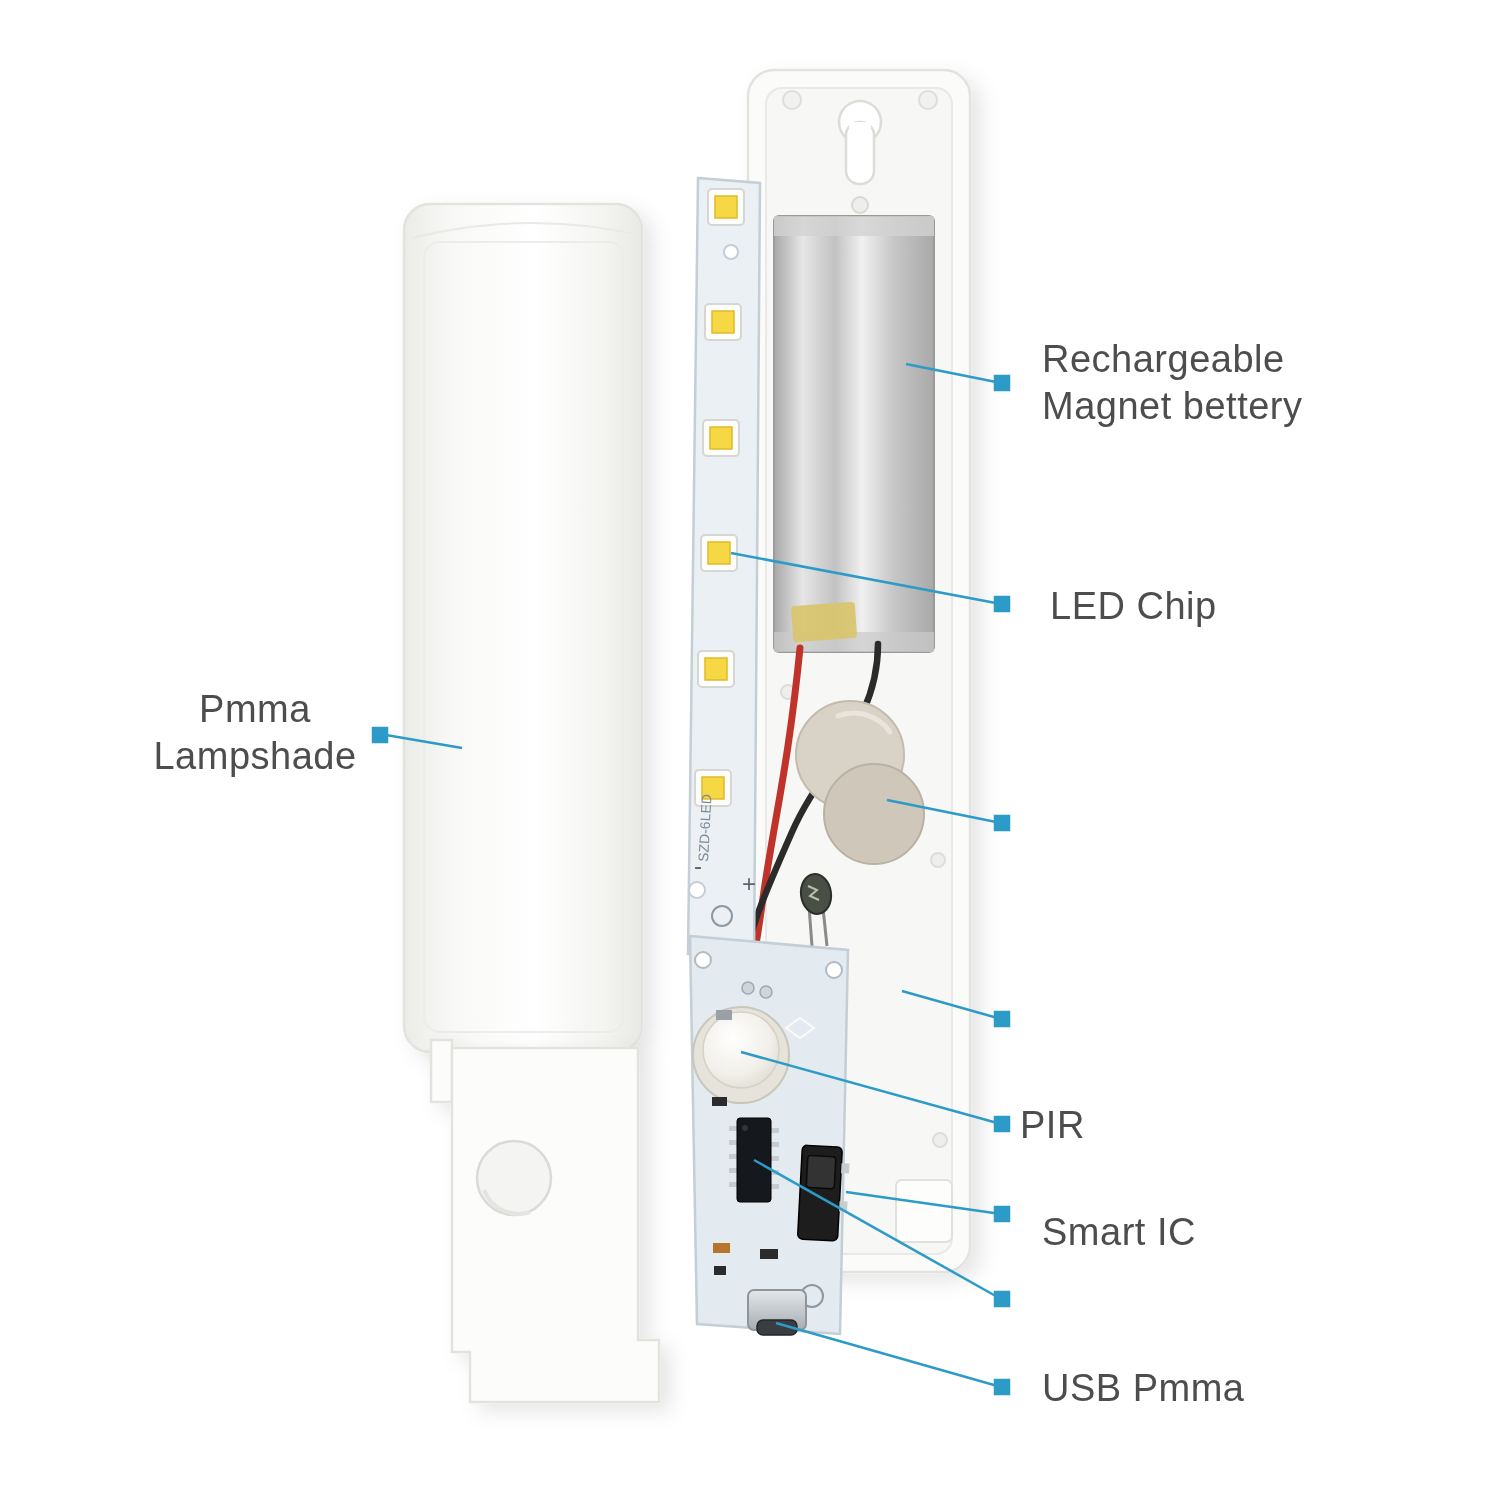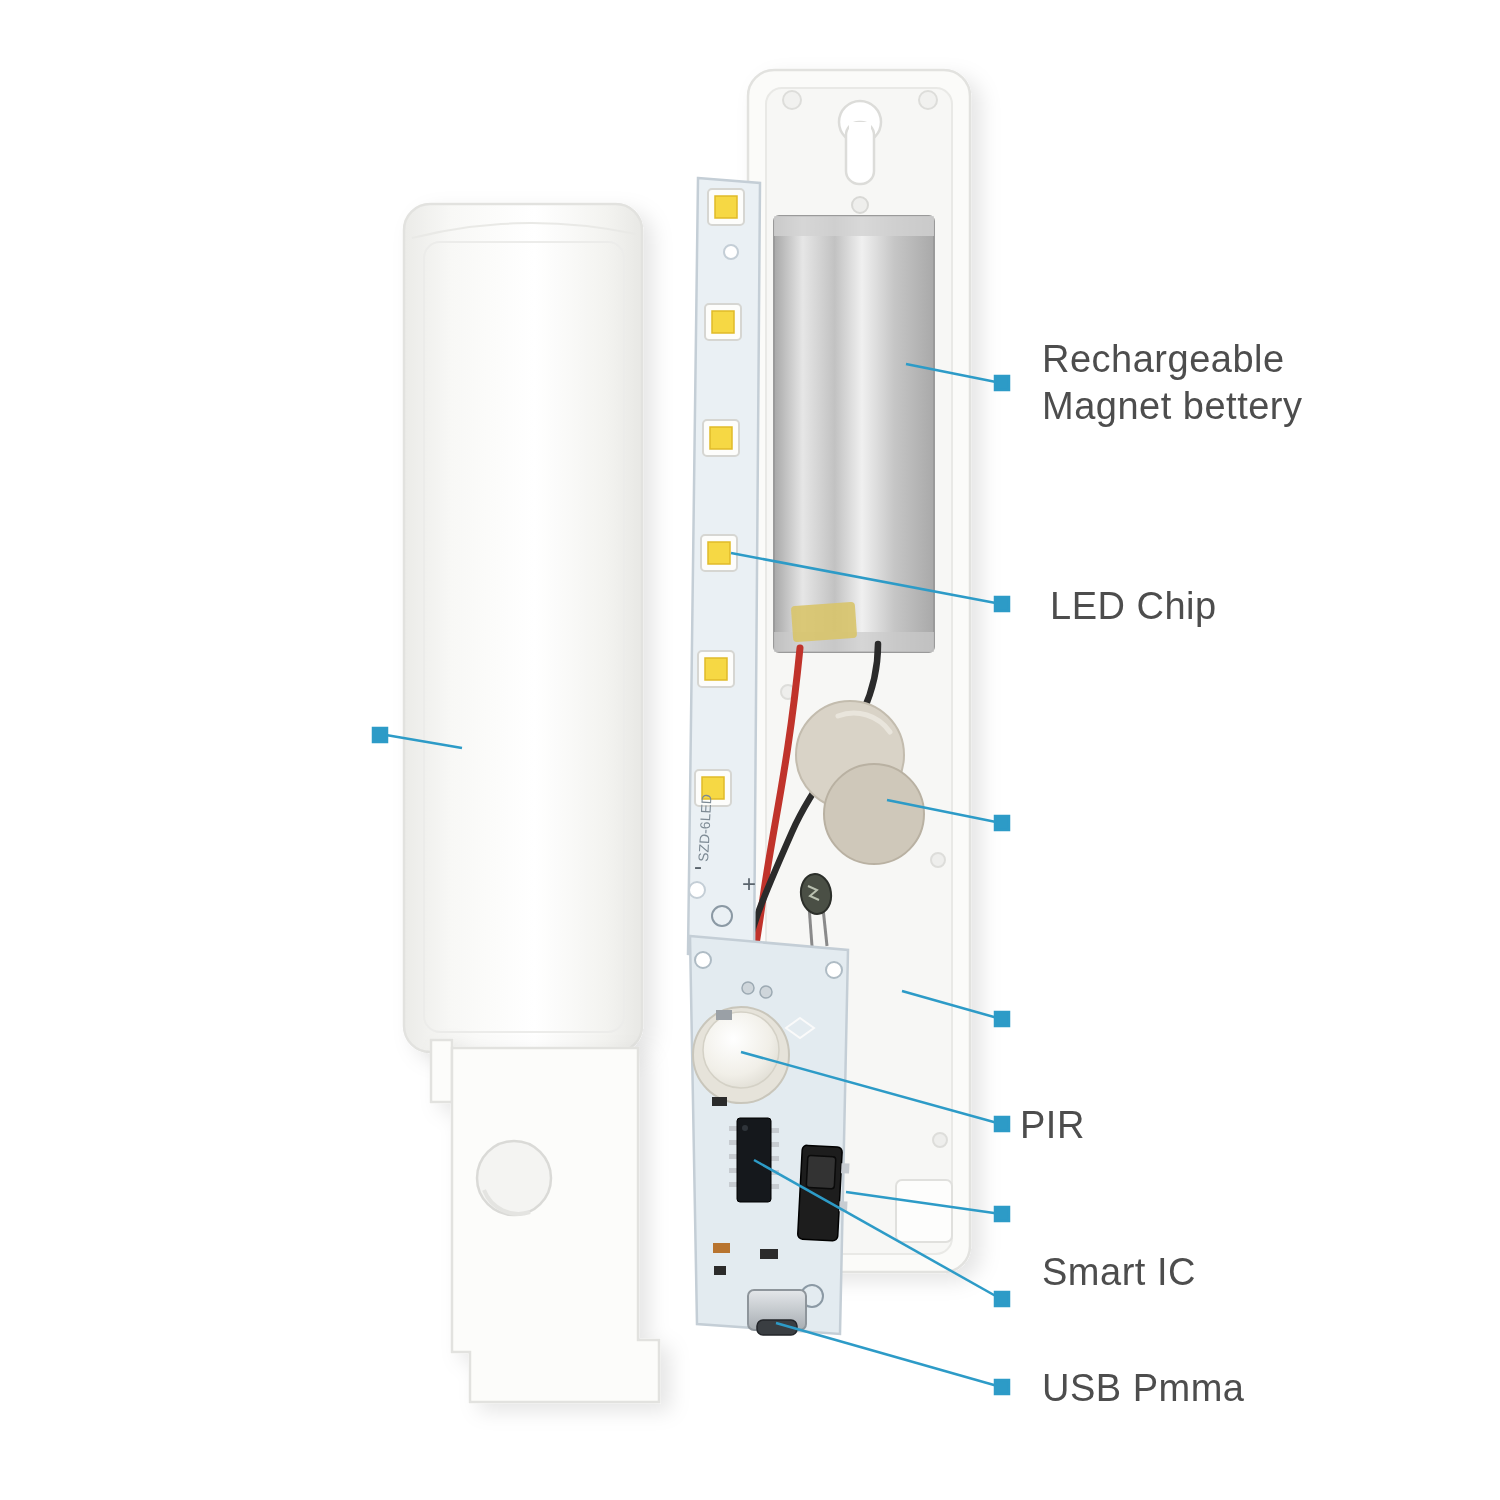--- a/index.html
+++ b/index.html
@@ -218,17 +218,19 @@
       <rect x="995" y="1117" width="14" height="14"></rect>
       <rect x="995" y="1207" width="14" height="14"></rect>
       <rect x="995" y="1292" width="14" height="14"></rect>
       <rect x="995" y="1380" width="14" height="14"></rect>
     </g>
   </svg>
 
   <div class="callout-label" style="left:1042px;top:336px;">Rechargeable
 Magnet bettery</div>
   <div class="callout-label" style="left:1050px;top:583px;">LED Chip</div>
+  <div class="callout-label center" style="left:120px;top:686px;width:270px;">Pmma
+Lampshade</div>
   <div class="callout-label" style="left:1020px;top:1102px;">PIR</div>
-  <div class="callout-label" style="left:1042px;top:1249px;">Smart IC</div>
+  <div class="callout-label" style="left:1042px;top:1209px;">Smart IC</div>
   <div class="callout-label" style="left:1042px;top:1365px;">USB Pmma</div>
 
 </div>
 
 </body></html>

